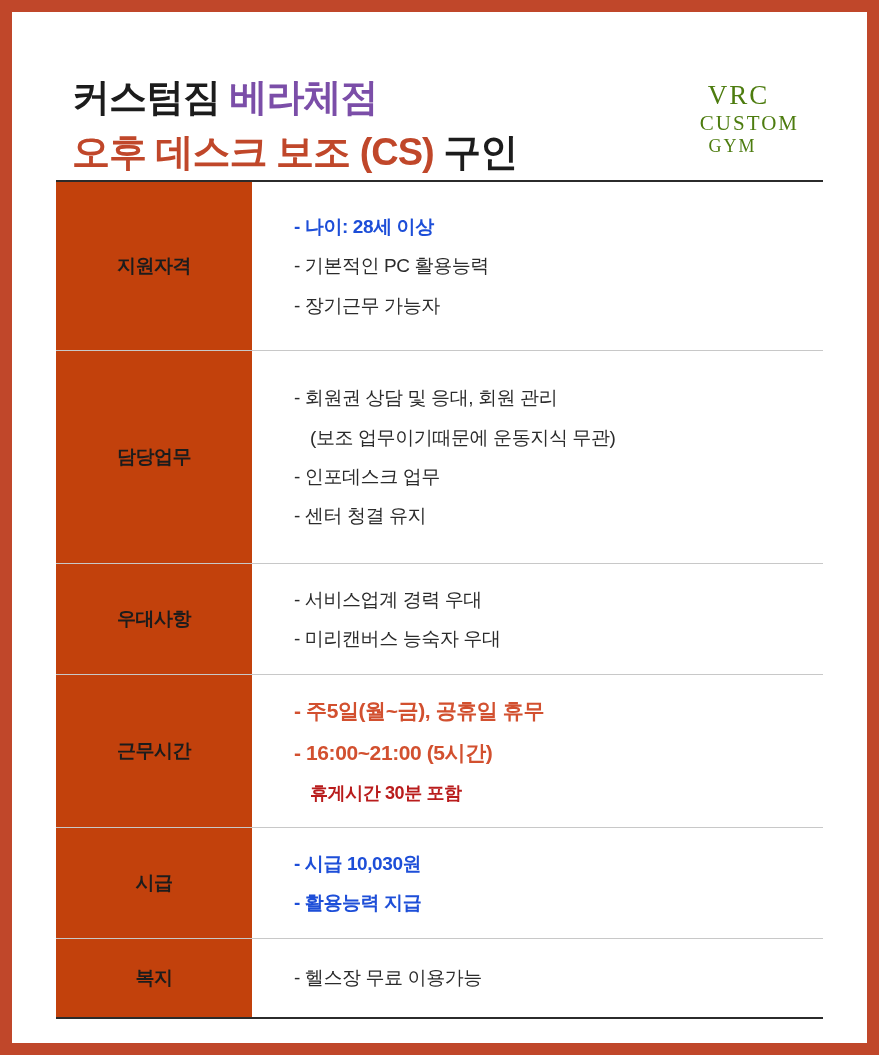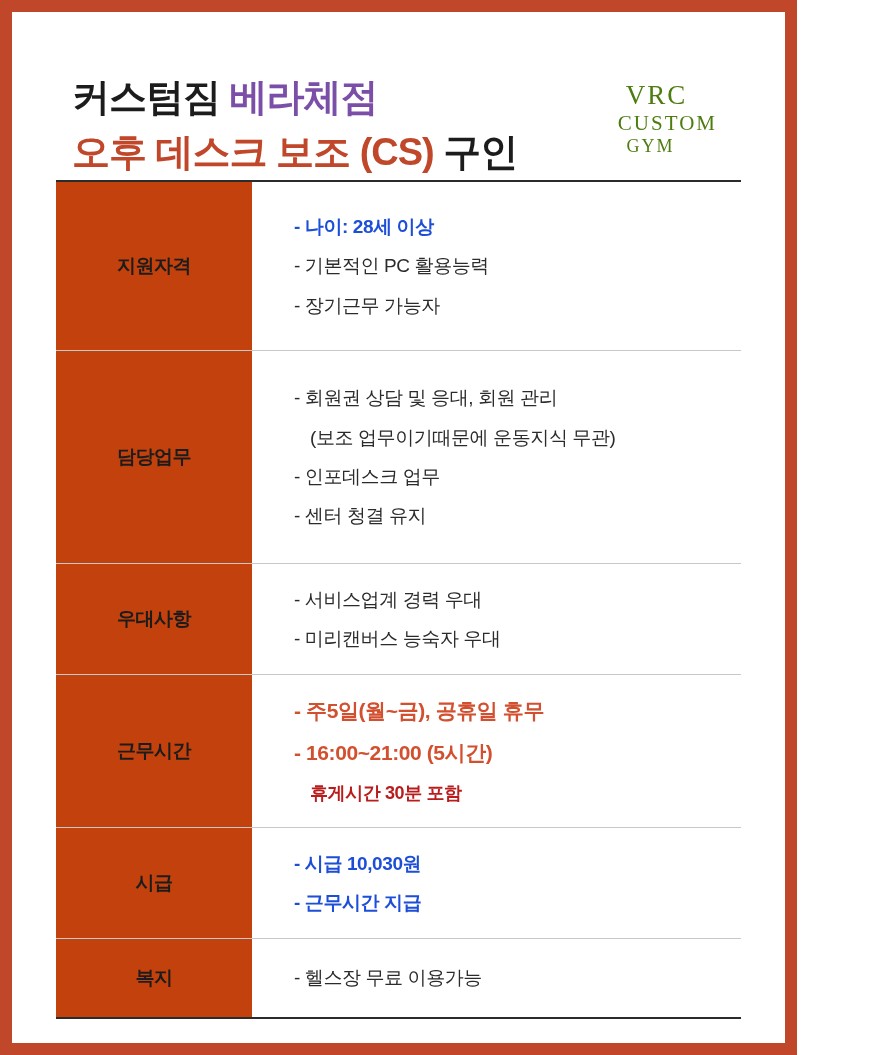--- a/index.html
+++ b/index.html
@@ -8,21 +8,21 @@
   }
   body {
     width: 879px;
     height: 1055px;
     background: #ffffff;
     font-family: "Liberation Sans", sans-serif;
     overflow: hidden;
   }
   .poster {
     position: relative;
-    width: 797px;
+    width: 879px;
     height: 1055px;
     box-sizing: border-box;
     border: 12px solid #c0472a;
     background: #ffffff;
   }
   .inner {
     position: absolute;
     top: 12px;
     left: 12px;
     right: 12px;
@@ -200,21 +200,21 @@
           <div class="item red">- 주5일(월~금), 공휴일 휴무</div>
           <div class="item red">- 16:00~21:00 (5시간)</div>
           <div class="item red-small indent">휴게시간 30분 포함</div>
         </div>
       </div>
 
       <div class="row r-pay">
         <div class="label-cell">시급</div>
         <div class="value-cell">
           <div class="item bold">- 시급 10,030원</div>
-          <div class="item bold">- 근무시간 지급</div>
+          <div class="item bold">- 활용능력 지급</div>
         </div>
       </div>
 
       <div class="row r-welfare">
         <div class="label-cell">복지</div>
         <div class="value-cell">
           <div class="item">- 헬스장 무료 이용가능</div>
         </div>
       </div>
 

